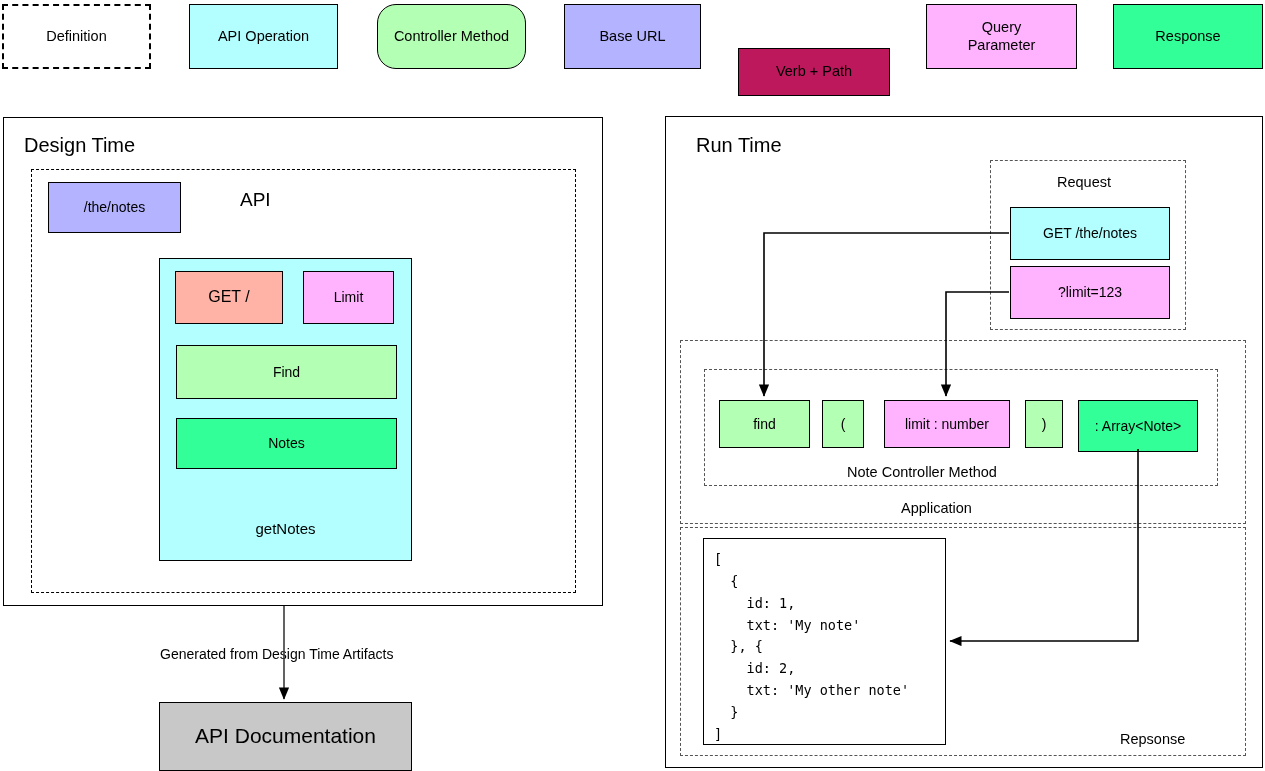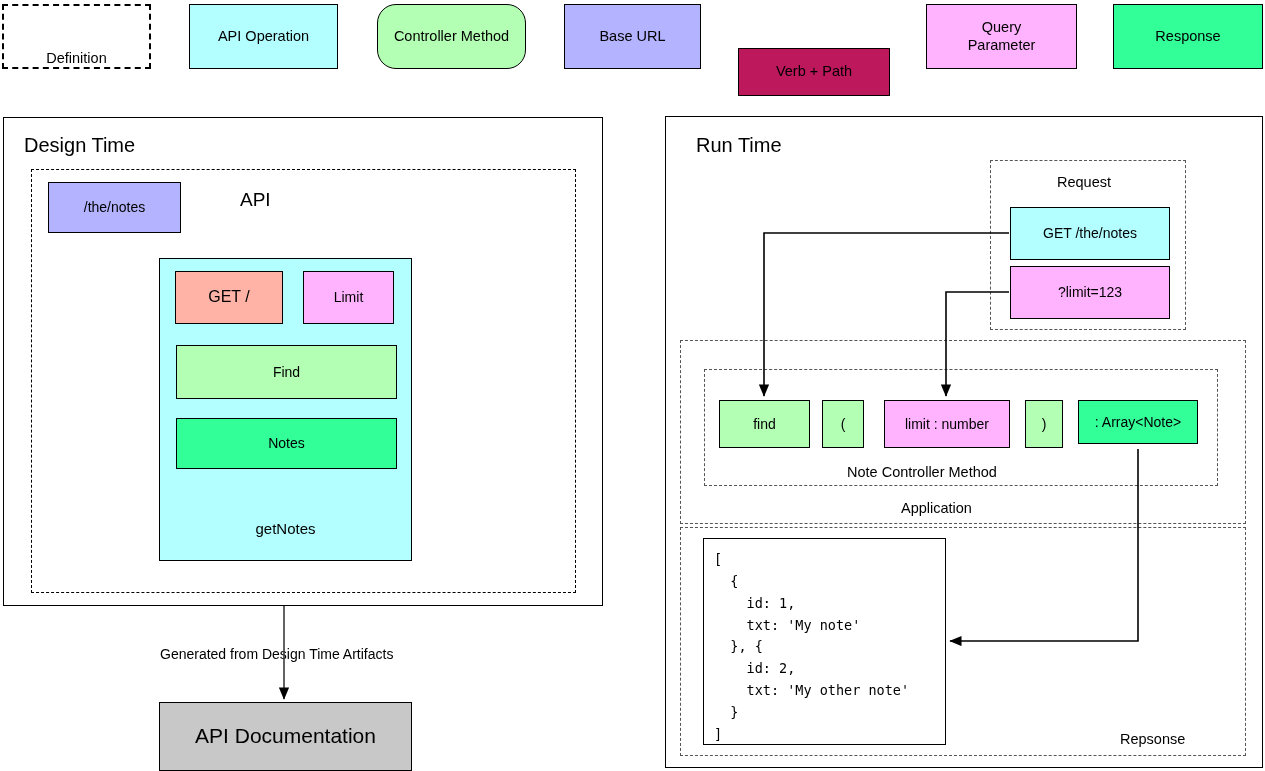--- a/index.html
+++ b/index.html
@@ -94,21 +94,21 @@
     width:1265px;
     height:771px;
     pointer-events:none;
   }
 </style>
 </head>
 <body>
 
 <div id="stage">
 
-  <div class="box legend-box dashed" style="left:2px;top:4px;width:149px;height:65px;align-items:flex-end;">
+  <div class="box legend-box dashed" style="left:2px;top:4px;width:149px;height:65px;">
     <span>Definition</span>
   </div>
   <div class="box legend-box" style="left:189px;top:4px;width:149px;height:65px;background:#b3ffff;">
     <span>API Operation</span>
   </div>
   <div class="box legend-box" style="left:377px;top:4px;width:149px;height:65px;background:#b3ffb3;border-radius:19px;">
     <span>Controller Method</span>
   </div>
   <div class="box legend-box" style="left:564px;top:4px;width:137px;height:65px;background:#b3b3ff;">
     <span>Base URL</span>
@@ -182,21 +182,21 @@
   </div>
   <div class="box" style="left:822px;top:400px;width:42px;height:48px;background:#b3ffb3;font-size:14px;">
     <span>(</span>
   </div>
   <div class="box" style="left:884px;top:400px;width:126px;height:48px;background:#ffb3ff;font-size:14px;">
     <span>limit : number</span>
   </div>
   <div class="box" style="left:1025px;top:400px;width:38px;height:48px;background:#b3ffb3;font-size:14px;">
     <span>)</span>
   </div>
-  <div class="box" style="left:1078px;top:400px;width:120px;height:44px;background:#33ff99;font-size:14px;">
+  <div class="box" style="left:1078px;top:400px;width:120px;height:52px;background:#33ff99;font-size:14px;">
     <span>: Array&lt;Note&gt;</span>
   </div>
 
   <div class="dotted-region" style="left:680px;top:527px;width:566px;height:229px;"></div>
   <div class="region-label" style="left:1120px;top:731px;">Repsonse</div>
 
   <div class="codebox" style="left:703px;top:538px;width:243px;height:207px;">[
   {
     id: 1,
     txt: 'My note'

